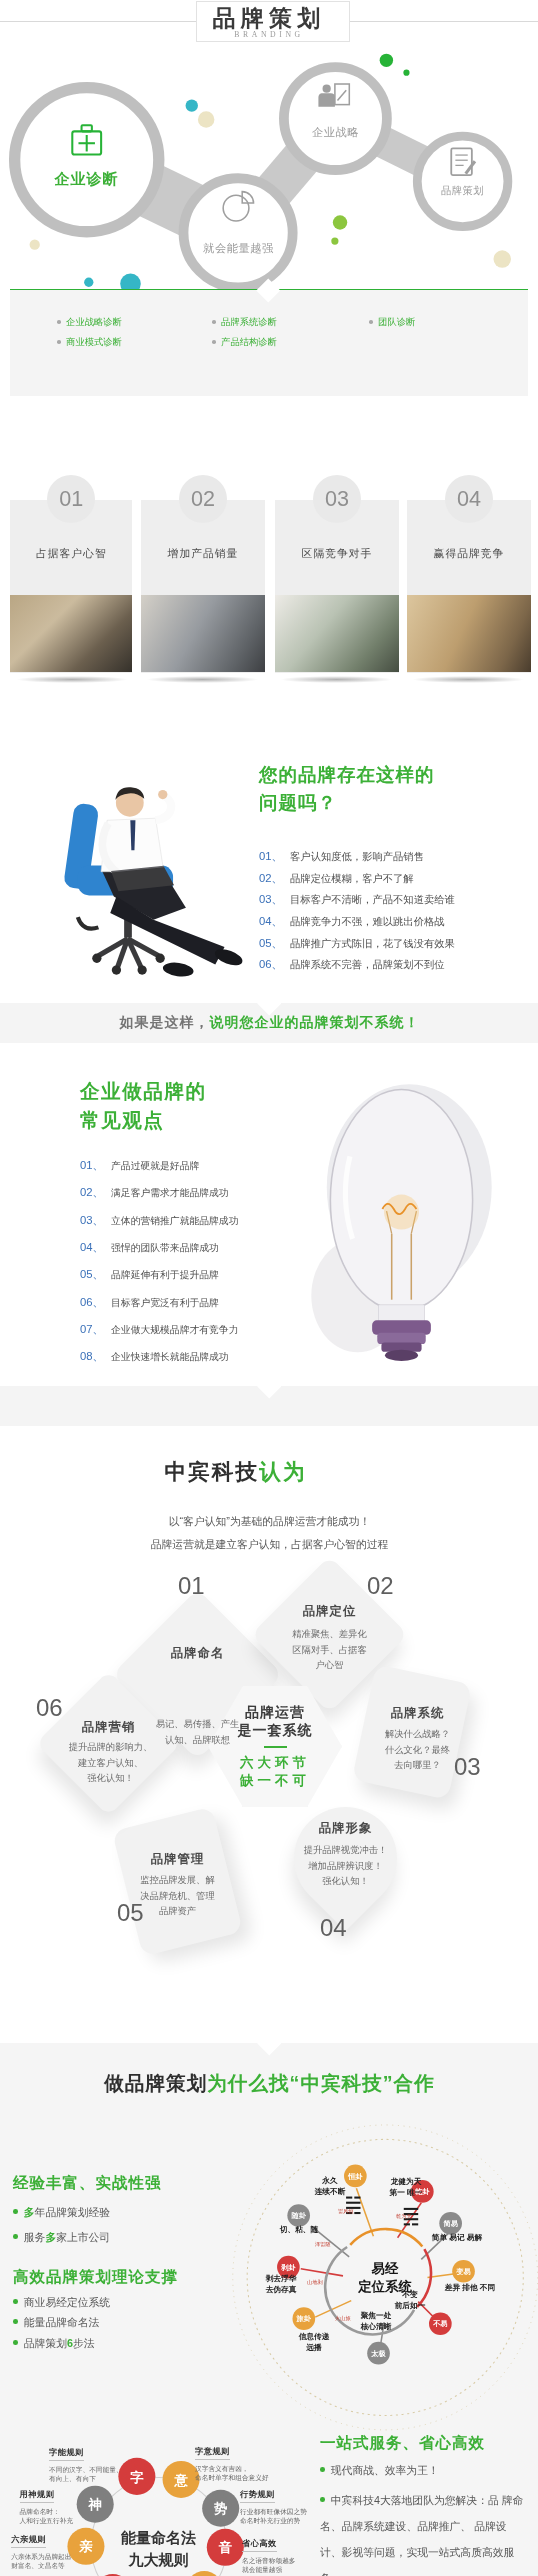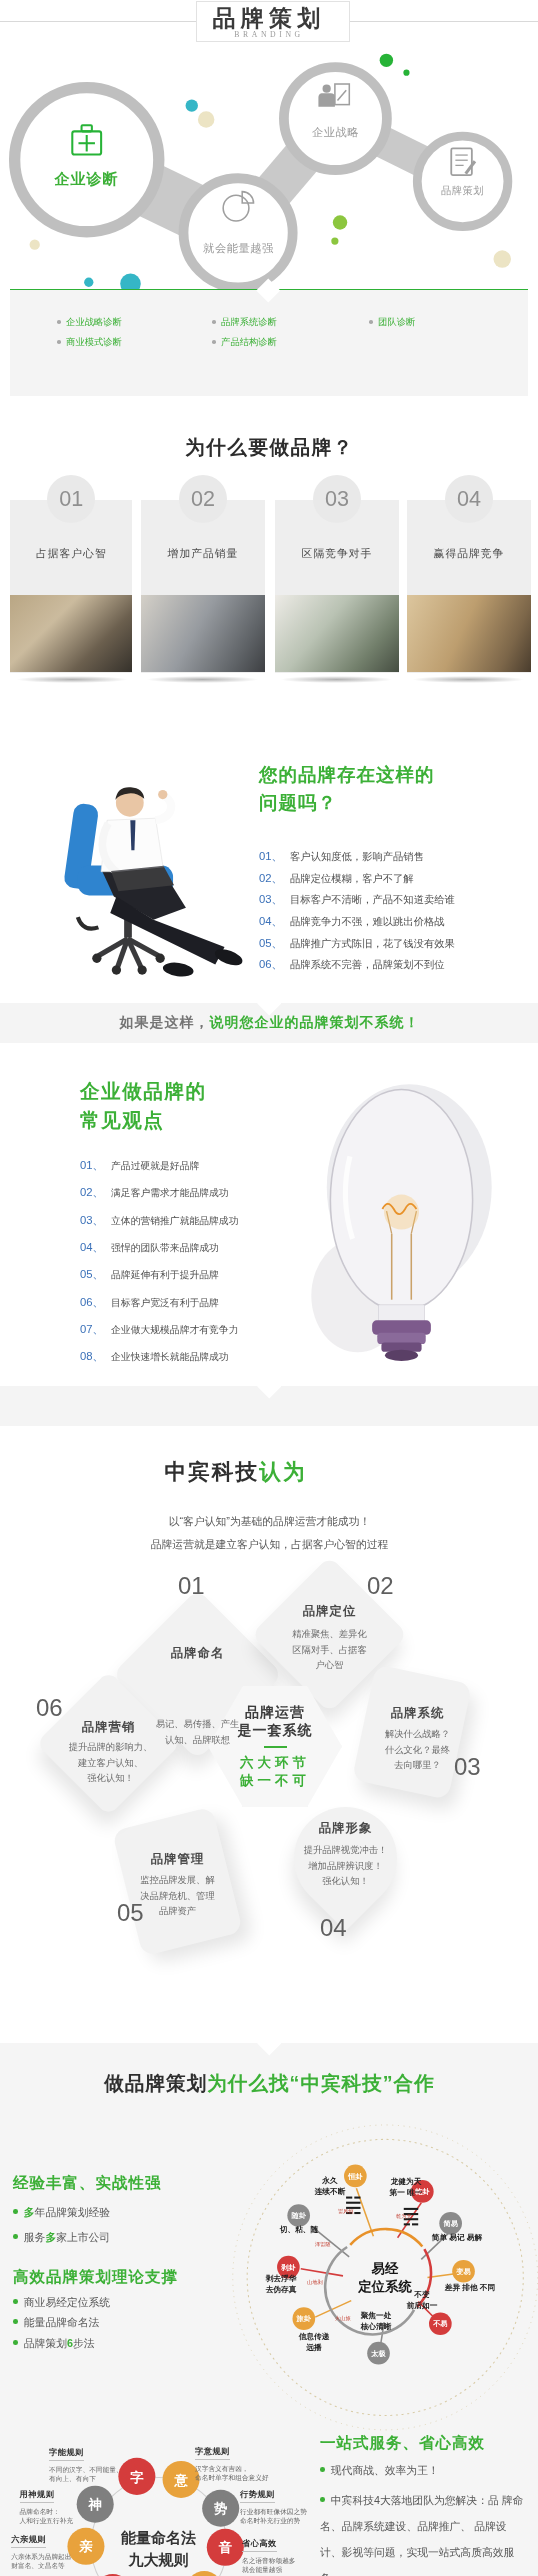--- a/index.html
+++ b/index.html
@@ -104,21 +104,20 @@
 
   <div class="a" style="left:10.3px;top:289px;width:518px;height:106px;background:#f4f4f4;border-top:1.5px solid #2db135;">
     <div class="notch" style="left:250px;"></div>
     <div class="a linkrow" style="left:47px;top:26px;"><span class="ldot"></span><span>企业战略诊断</span></div>
     <div class="a linkrow" style="left:202px;top:26px;"><span class="ldot"></span><span>品牌系统诊断</span></div>
     <div class="a linkrow" style="left:359px;top:26px;"><span class="ldot"></span><span>团队诊断</span></div>
     <div class="a linkrow" style="left:47px;top:46px;"><span class="ldot"></span><span>商业模式诊断</span></div>
     <div class="a linkrow" style="left:202px;top:46px;"><span class="ldot"></span><span>产品结构诊断</span></div>
   </div>
 
-  <div class="a bigtitle" style="left:0;top:434px;">为什么要做品牌？</div>
 
   <div class="a card" style="left:10.3px;top:500px;width:122px;height:173px;">
     <div class="cardnum">01</div>
     <div class="cardtext">占据客户心智</div>
     <div class="photo" style="background:linear-gradient(135deg,#b9a684,#cbbb9e 35%,#6b5f4e 70%,#35312b);"></div>
   </div>
   <div class="a card" style="left:141px;top:500px;width:124px;height:173px;">
     <div class="cardnum">02</div>
     <div class="cardtext">增加产品销量</div>
     <div class="photo" style="background:linear-gradient(120deg,#d4d0c8,#979ba0 45%,#5e6266 80%,#3d3f42);"></div>
@@ -334,21 +333,21 @@
   </svg>
   <div class="a ylabel pre" style="left:307px;top:2176px;width:46px;">永久
 连续不断</div>
   <div class="a ylabel pre" style="left:379px;top:2177px;width:54px;">龙健为天
 第一 唯一</div>
   <div class="a ylabel pre" style="left:412px;top:2233px;width:90px;">简单 易记 易解</div>
   <div class="a ylabel pre" style="left:267px;top:2225px;width:64px;">切、粘、随</div>
   <div class="a ylabel pre" style="left:430px;top:2283px;width:80px;">差异 排他 不同</div>
   <div class="a ylabel pre" style="left:254px;top:2274px;width:54px;">剥去浮华
 去伪存真</div>
-  <div class="a ylabel pre" style="left:396px;top:2290px;width:52px;font-family:Liberation Mono, monospace;">不变
+  <div class="a ylabel pre" style="left:384px;top:2290px;width:52px;font-family:Liberation Mono, monospace;">不变
 前后如一</div>
   <div class="a ylabel pre" style="left:287px;top:2332px;width:54px;">信息传递
 远播</div>
   <div class="a ylabel pre" style="left:349px;top:2311px;width:54px;">聚焦一处
 核心清晰</div>
   <div class="a yglyph" style="left:338px;top:2208px;">雷风恒</div>
   <div class="a yglyph" style="left:396px;top:2213px;">乾为天</div>
   <div class="a yglyph" style="left:315px;top:2241px;">泽雷随</div>
   <div class="a yglyph" style="left:307px;top:2279px;">山地剥</div>
   <div class="a yglyph" style="left:335px;top:2315px;">火山旅</div>

